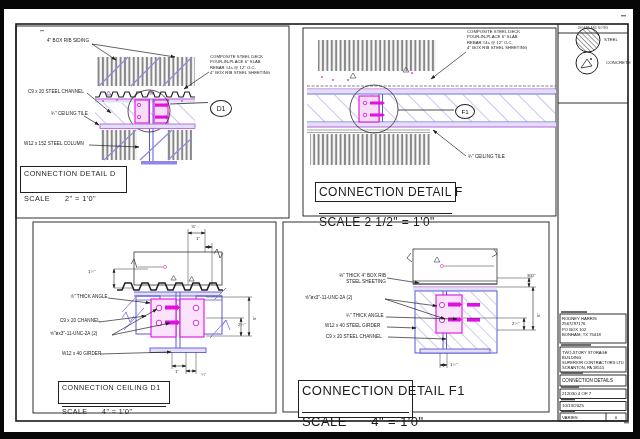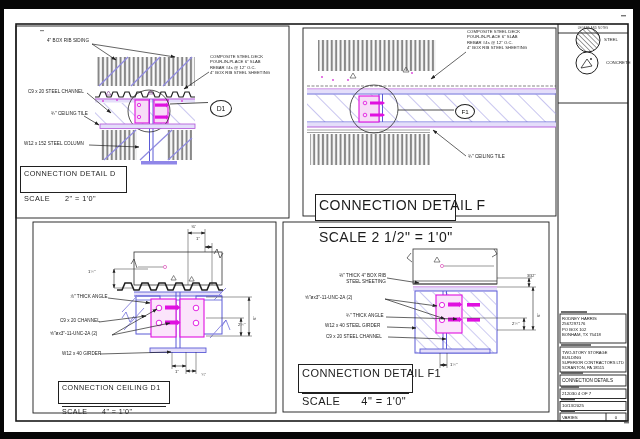--- a/index.html
+++ b/index.html
@@ -316,21 +316,21 @@
     <div class="tline">CONNECTION DETAIL D</div>
     <div class="sline">SCALE      2" = 1'0"</div>
   </div>
 
   <span class="lbl note" style="left:467px;top:29px;width:86px">COMPOSITE STEEL DECK
 POUR-IN-PLACE 6" SLAB
 REBAR #4s @ 12" O.C.
 4" BOX RIB STEEL SHEETING</span>
   <span class="lbl" style="left:468px;top:154px">¾" CEILING TILE</span>
   <div class="bub" style="left:455px;top:104px;width:18px;height:13px;font-size:6.2px">F1</div>
-  <div class="tbox" style="left:315px;top:194px;width:141px;height:27px;font-size:14px">
+  <div class="tbox" style="left:315px;top:182px;width:141px;height:20px;font-size:12px">
     <div class="tline">CONNECTION DETAIL F</div>
     <div class="sline">SCALE 2 1/2" = 1'0"</div>
   </div>
 
   <span class="dim" style="left:191px;top:224px">⅜"</span>
   <span class="dim" style="left:196px;top:236px">1"</span>
   <span class="dim" style="left:88px;top:269px">1½"</span>
   <span class="dim rot" style="left:252px;top:320px">6"</span>
   <span class="dim" style="left:238px;top:322px">2½"</span>
   <span class="dim" style="left:175px;top:369px">1"</span>
@@ -347,21 +347,21 @@
   <span class="lbl r" style="left:320px;top:273px;width:66px">⅛" THICK 4" BOX RIB
 STEEL SHEETING</span>
   <span class="lbl" style="left:305px;top:295px">⅝"øx3"-11-UNC-2A (2)</span>
   <span class="lbl" style="left:346px;top:313px">¾" THICK ANGLE</span>
   <span class="lbl" style="left:325px;top:323px">W12 x 40 STEEL GIRDER</span>
   <span class="lbl" style="left:326px;top:334px">C9 x 20 STEEL CHANNEL</span>
   <span class="dim dim-sm" style="left:527px;top:274px">3/32"</span>
   <span class="dim rot" style="left:536px;top:317px">6"</span>
   <span class="dim" style="left:512px;top:321px">2½"</span>
   <span class="dim" style="left:450px;top:362px">1½"</span>
-  <div class="tbox" style="left:298px;top:364px;width:115px;height:29px;font-size:11px">
+  <div class="tbox" style="left:298px;top:380px;width:115px;height:38px;font-size:13px">
     <div class="tline">CONNECTION DETAIL F1</div>
     <div class="sline">SCALE      4" = 1'0"</div>
   </div>
 
   <span class="legend-hdr" style="left:558px;top:26.6px;width:70px">LEGEND AND NOTES</span>
   <span class="legend-lbl" style="left:604px;top:37px">STEEL</span>
   <span class="legend-lbl" style="left:606px;top:60px">CONCRETE</span>
 
   <div class="tb" style="left:562px;top:316px;width:62px">RODNEY HARRIS
 2567297176

